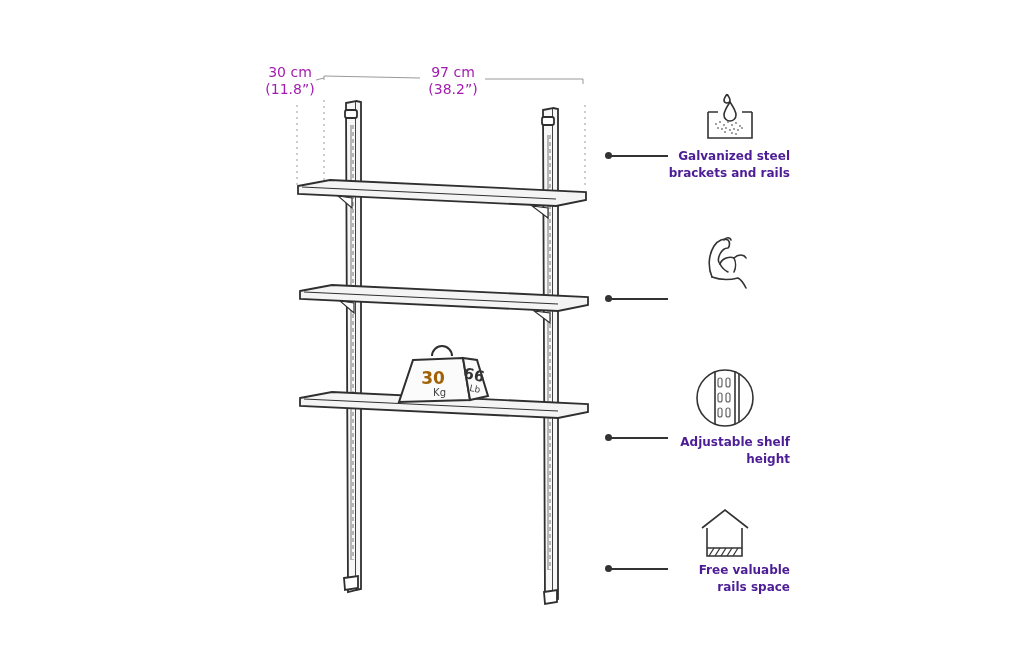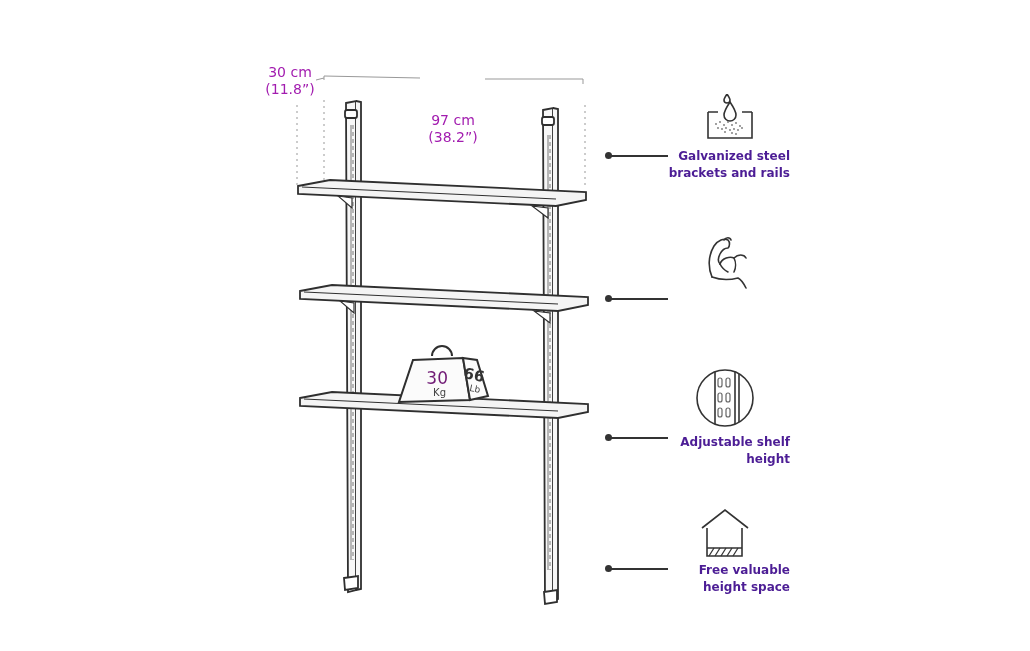--- a/index.html
+++ b/index.html
@@ -133,26 +133,26 @@
     <path d="M432,356 A10,10 0 0 1 452,356" fill="#fff"></path>
     <path d="M413,360 L463,358 L470,400 L399,402 Z"></path>
     <path d="M463,358 L477,360 L488,396 L470,400 Z"></path>
   </g>
 </svg>
 
 <div class="dim-label" style="left:262px; top:64px; width:56px;">
   <div>30 cm</div>
   <div>(11.8”)</div>
 </div>
-<div class="dim-label" style="left:422px; top:64px; width:62px;margin-top:48px;">
+<div class="dim-label" style="left:422px; top:64px; width:62px;">
   <div>97 cm</div>
   <div>(38.2”)</div>
 </div>
 
-<div style="position:absolute; left:418px; top:368px; width:30px; text-align:right; font-family:'DejaVu Sans',sans-serif; font-weight:normal; font-size:17px; color:#701a75;">30</div>
+<div style="position:absolute; left:418px; top:368px; width:30px; text-align:center; font-family:'DejaVu Sans',sans-serif; font-weight:bold; font-size:17px; color:#a16207;">30</div>
 <div style="position:absolute; left:420px; top:387px; width:26px; text-align:right; font-family:'DejaVu Sans',sans-serif; font-size:10px; color:#444;">Kg</div>
 <div style="position:absolute; left:462px; top:366px; width:24px; text-align:center; font-family:'DejaVu Sans',sans-serif; font-weight:bold; font-size:15px; color:#333; transform:rotate(12deg);">66</div>
 <div style="position:absolute; left:466px; top:384px; width:18px; text-align:center; font-family:'DejaVu Sans',sans-serif; font-size:9px; color:#444; transform:rotate(12deg);">Lb</div>
 
 <div class="feature" style="top:88px;">
   <svg class="icon" style="top:6px;" viewBox="0 0 70 60">
     <g stroke="#333" stroke-width="1.6" fill="none">
       <path d="M18,18 L18,44 L62,44 L62,18"></path>
       <path d="M18,18 L28,18 M52,18 L62,18"></path>
       <path d="M40,8 C36,14 34,18 34,21 A6,6 0 0 0 46,21 C46,18 44,14 40,8 Z"></path>
@@ -234,15 +234,15 @@
       <line x1="19" y1="48" x2="24" y2="40"></line>
       <line x1="25" y1="48" x2="30" y2="40"></line>
       <line x1="31" y1="48" x2="36" y2="40"></line>
       <line x1="37" y1="48" x2="42" y2="40"></line>
       <line x1="43" y1="48" x2="48" y2="40"></line>
     </g>
   </svg>
   <div class="connector" style="top:68px; left:8px;"></div>
   <div class="label" style="top:62px;">
     <div>Free valuable</div>
-    <div>height space</div>
+    <div>rails space</div>
   </div>
 </div>
 
 </body></html>

